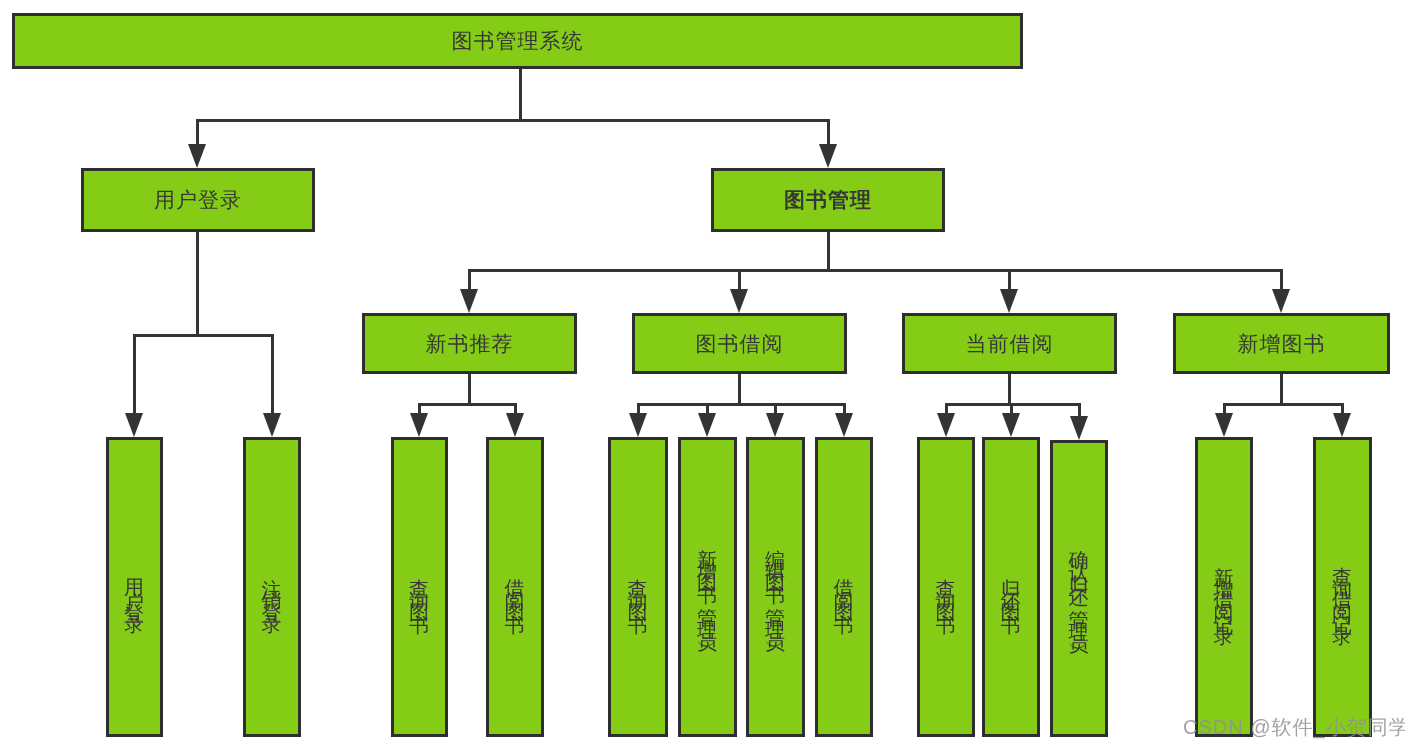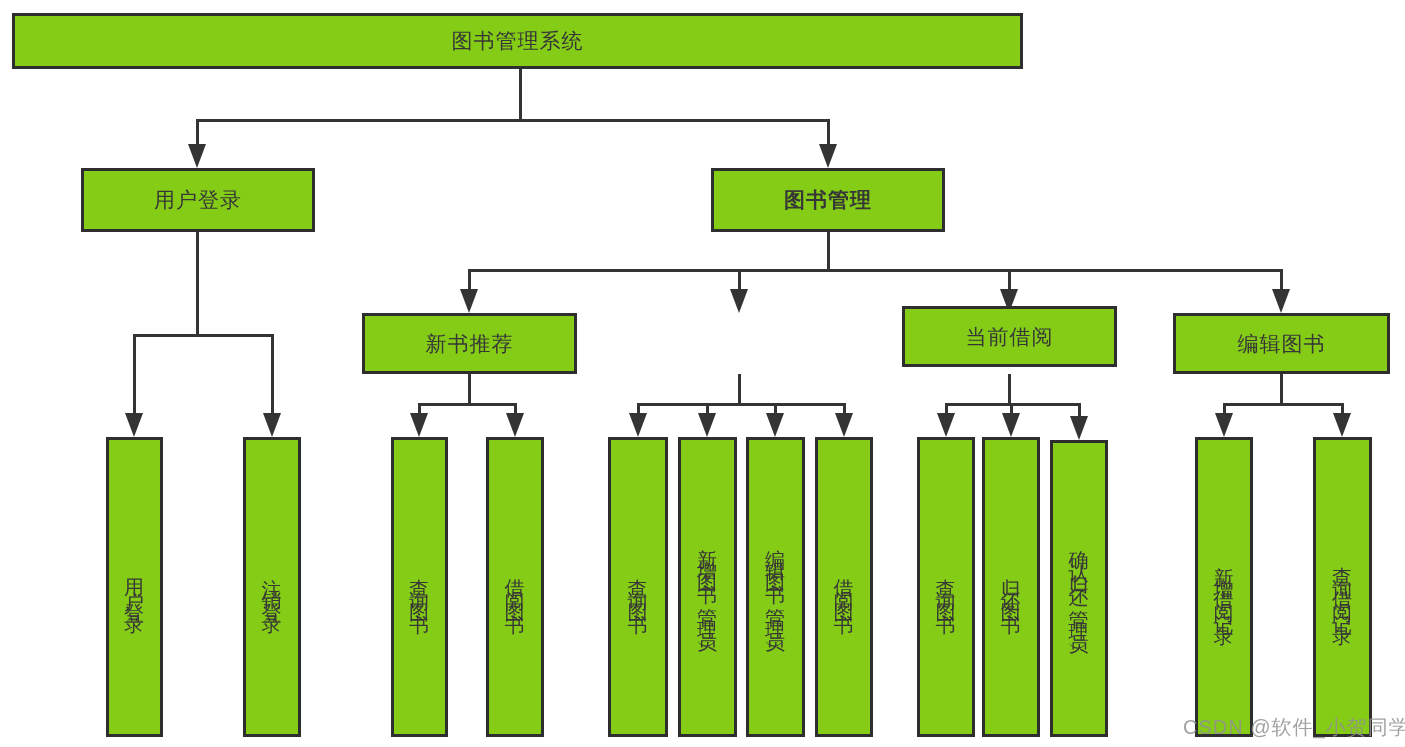--- a/index.html
+++ b/index.html
@@ -124,25 +124,28 @@
   <div class="box h" style="left:81px;top:168px;width:234px;height:64px;">
     <span>用户登录</span>
   </div>
   <div class="box h" style="left:711px;top:168px;width:234px;height:64px;font-weight:bold;">
     <span>图书管理</span>
   </div>
 
   <div class="box h" style="left:362px;top:313px;width:215px;height:61px;">
     <span>新书推荐</span>
   </div>
-  <div class="box h" style="left:902px;top:306px;width:215px;height:61px;">
+  <div class="box h" style="left:632px;top:313px;width:215px;height:61px;">
+    <span>图书借阅</span>
+  </div>
+  <div class="box h" style="left:902px;top:313px;width:215px;height:61px;">
     <span>当前借阅</span>
   </div>
   <div class="box h" style="left:1173px;top:313px;width:217px;height:61px;">
-    <span>编辑图书</span>
+    <span>新增图书</span>
   </div>
 
   <div class="box v" style="left:106px;top:437px;width:57px;height:300px;">
     <span>用户登录</span>
   </div>
   <div class="box v" style="left:243px;top:437px;width:58px;height:300px;">
     <span>注销登录</span>
   </div>
 
   <div class="box v" style="left:391px;top:437px;width:57px;height:300px;">

